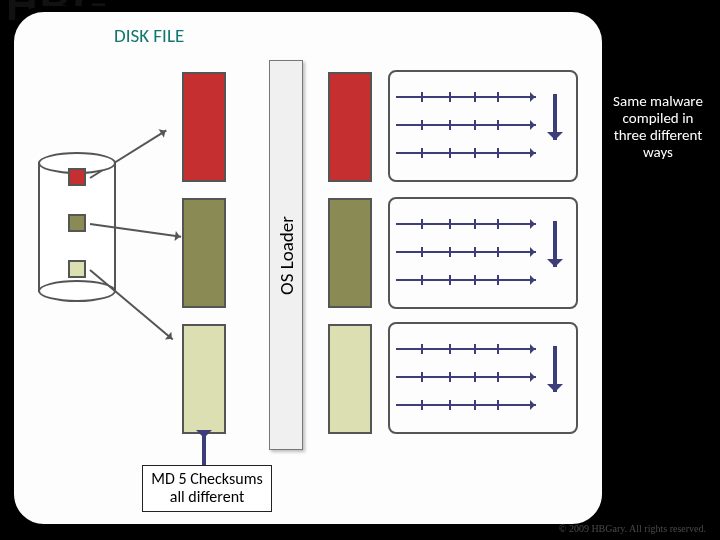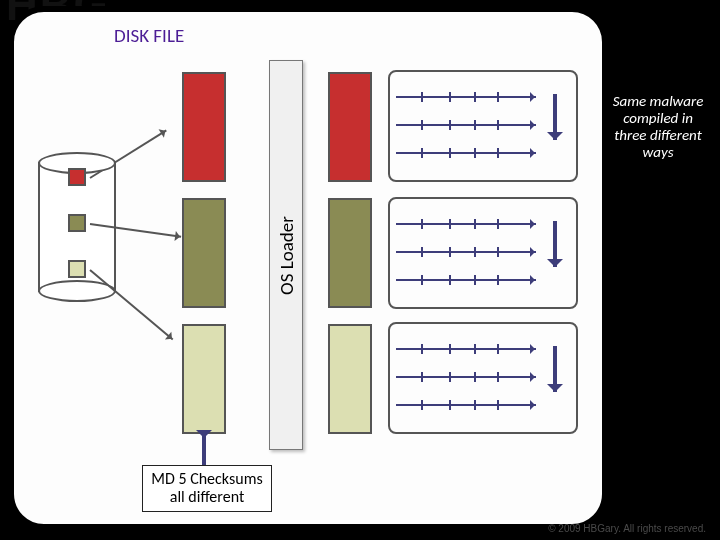--- a/index.html
+++ b/index.html
@@ -29,38 +29,37 @@
     letter-spacing:2px;
     z-index:0;
     font-family: Arial Black, Arial, sans-serif;
   }
   
   .heading {
     position:absolute;
     top:12px;
     font-size:19px;
     font-weight:400;
-    color:#4c1d95;
+    color:#0f766e;
   }
   .h-left { left:100px; }
   .h-right { left:345px; }
   
   .note-oval {
     position:absolute;
     right:8px; top:62px;
     width:108px; height:130px;
     background:#000;
     border-radius:50%;
     color:#fff;
     font-size:15px;
     line-height:1.15;
     text-align:center;
     display:flex; align-items:center; justify-content:center;
     padding:6px;
-    font-style:italic;
   }
   
   .cyl {
     position:absolute;
     left:24px; top:140px;
     width:78px; height:150px;
   }
   .cyl .body {
     position:absolute; left:0; top:10px; width:78px; height:130px;
     background:#fff; border:2px solid #555; border-top:none; border-bottom:none;
@@ -161,21 +160,21 @@
     line-height:1.15;
     padding:4px 4px;
     color:#000;
   }
   .cap1 { left:128px; top:453px; }
   .cap2 { left:380px; top:458px; }
   
   .copyright{
     position:absolute; right:14px; bottom:6px;
     color:#4a4a4a; font-size:10px;
-    font-family: Liberation Sans, sans-serif;
+    font-family: Liberation Serif, serif;
   }
 </style>
 </head>
 <body>
 
 <div class="bglogo">HBG</div>
 
 <div class="canvas">
 
   <div class="heading h-left">DISK FILE</div>

